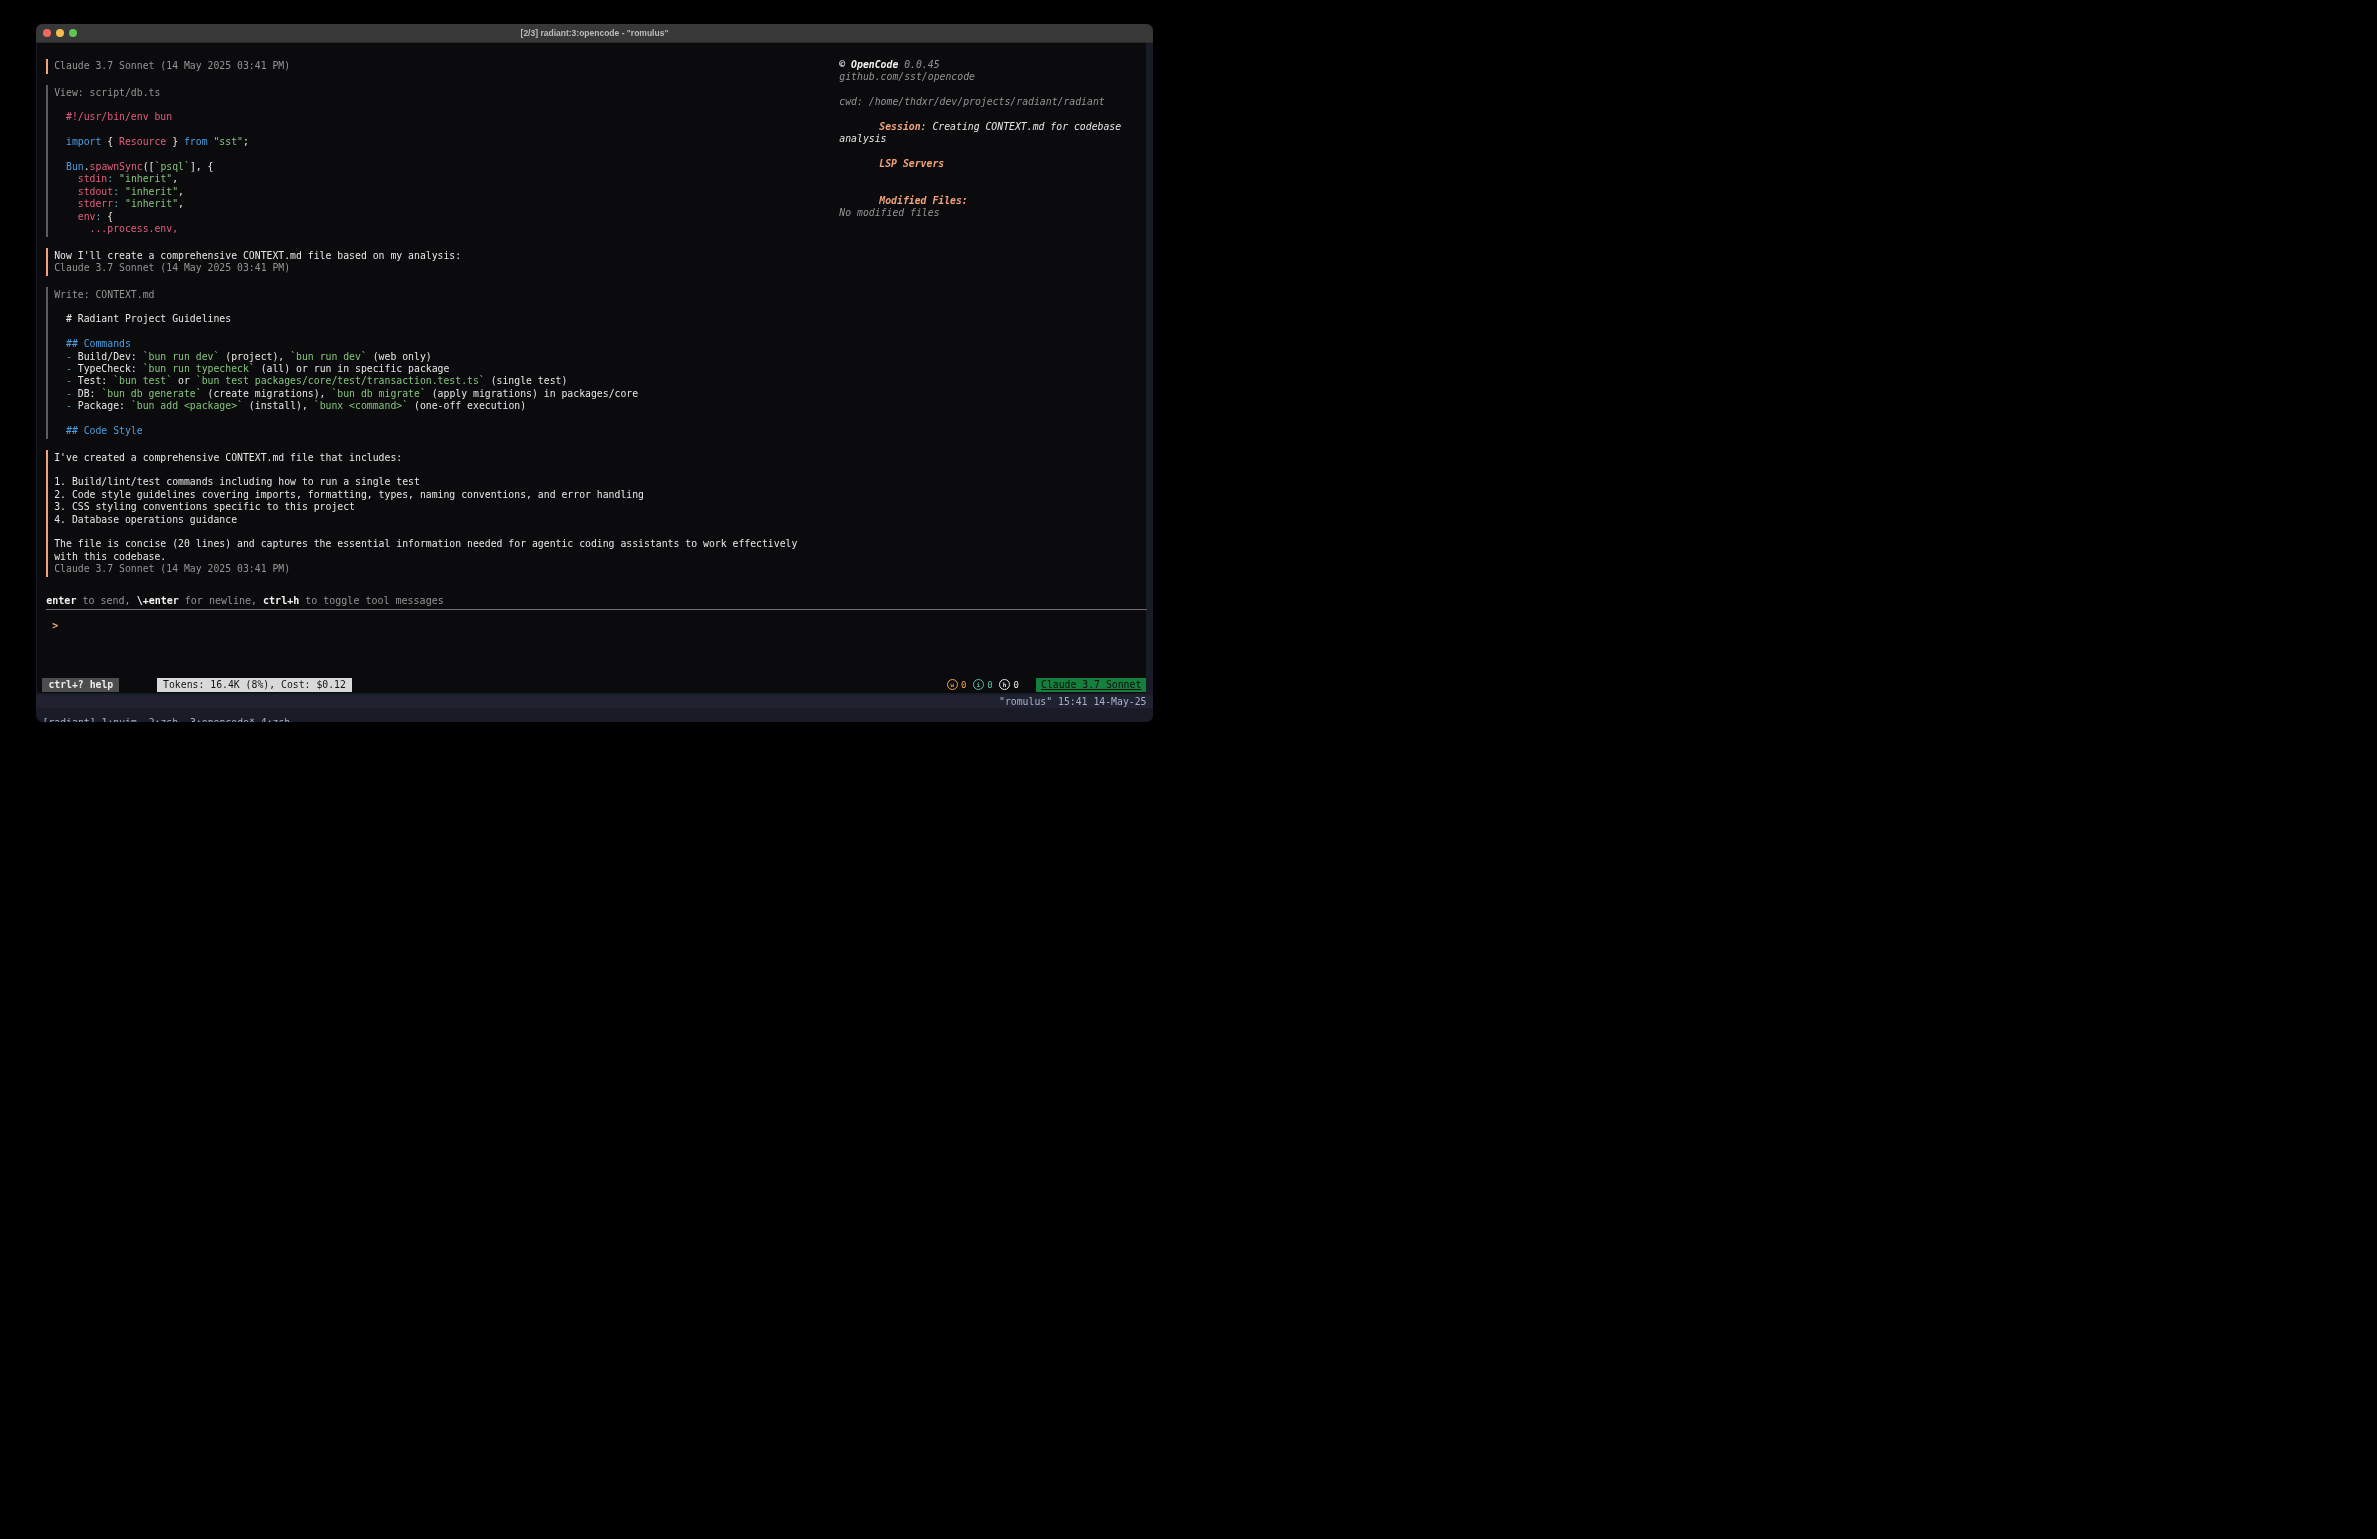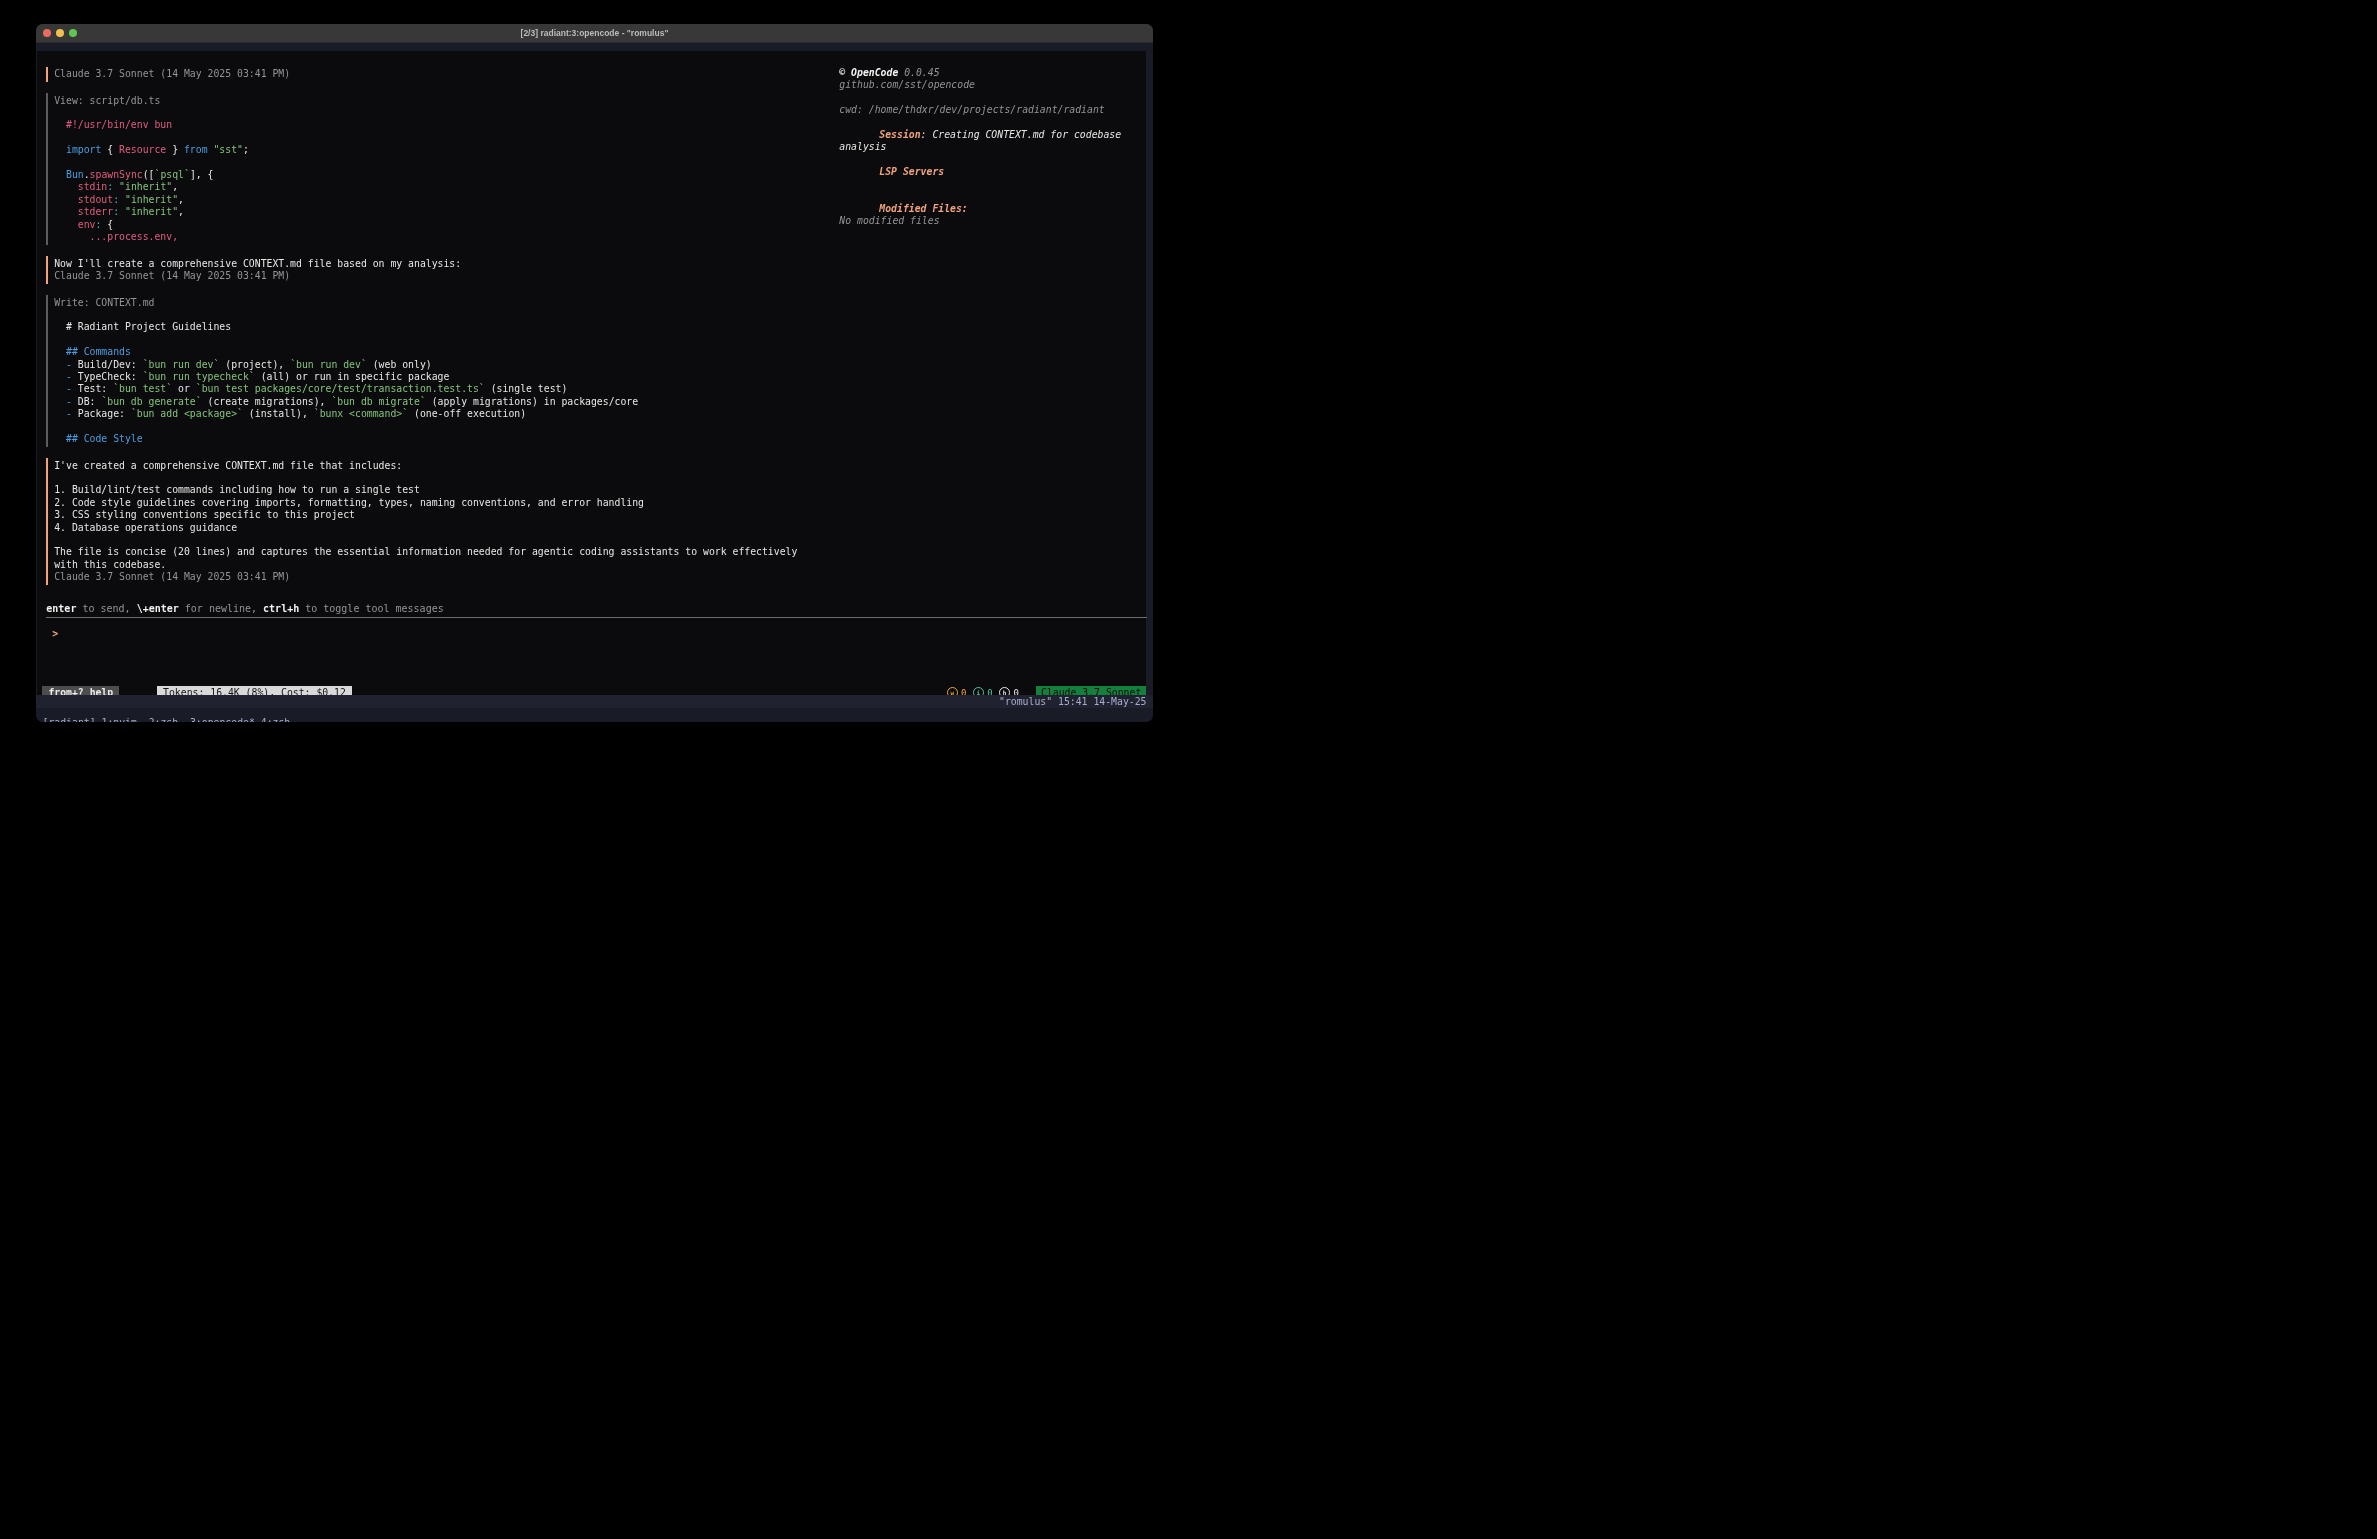--- a/index.html
+++ b/index.html
@@ -4,21 +4,21 @@
 <style>
   html,body{margin:0;padding:0;background:#000;}
   body{width:1189px;height:770px;position:relative;font-family:"DejaVu Sans Mono",monospace;}
   .window{position:absolute;left:36px;top:24px;width:1117px;height:698px;background:#191b27;border-radius:6.5px;overflow:hidden;}
   .titlebar{position:relative;height:18px;background:#383838;border-bottom:0.7px solid #2a2a2a;}
   .lights{position:absolute;left:7.2px;top:5.2px;display:flex;gap:5.2px;}
   .tl{width:7.8px;height:7.8px;border-radius:50%;display:inline-block;}
   .tl.red{background:#ec6a5e;} .tl.yel{background:#f5bf4f;} .tl.grn{background:#61c554;}
   .title{width:100%;text-align:center;line-height:18px;font-family:"Liberation Sans",sans-serif;font-size:8.5px;font-weight:bold;color:#bcbcbc;}
   .term{position:relative;height:680px;}
-  .app{position:absolute;left:1.3px;top:8px;width:1109px;height:650px;background:#0b0b0d;}
+  .app{position:absolute;left:1.3px;top:0;width:1109px;height:650px;background:#0b0b0d;}
   .chat{position:absolute;left:9px;top:15.7px;width:776px;}
   .block{display:block;border-left:2.6px solid #5c5c5c;padding:1.3px 0 1.3px 5.9px;margin-bottom:11.7px;}
   .b-peach{border-left-color:#f0a37c;}
   .b-gray{border-left-color:#5c5c5c;}
   .pre{white-space:pre;font-size:9.8px;line-height:12.4px;}
   .line{height:12.4px;white-space:pre;}
   .sidebar{position:absolute;left:802px;top:15.7px;width:303px;font-size:9.8px;font-style:italic;}
   .hint{position:absolute;left:9px;top:552px;font-size:10px;line-height:12.4px;white-space:pre;text-align:center;}
   .hr{position:absolute;left:8.5px;width:1101px;top:566px;height:1.3px;background:#6e6e6e;}
   .prompt{position:absolute;left:15px;top:577px;font-size:9.8px;line-height:12.4px;}
@@ -92,21 +92,21 @@
           <div class="line"><span class="c-pchb">LSP Servers</span></div>
           <div class="line">&nbsp;</div>
           <div class="line">&nbsp;</div>
           <div class="line"><span class="c-pchb">Modified Files:</span></div>
           <div class="line"><span class="c-mut">No modified files</span></div>
         </aside>
       <div class="hint" id="hint"><span class="c-b">enter</span><span class="c-mut"> to send, </span><span class="c-b">\+enter</span><span class="c-mut"> for newline, </span><span class="c-b">ctrl+h</span><span class="c-mut"> to toggle tool messages</span></div>
       <div class="hr"></div>
       <div class="prompt"><span class="c-pch c-b" style="color:#f0a37c">&gt;</span></div>
       <div class="statusrow">
-        <span class="chip help">from+? help</span>
+        <span class="chip help">ctrl+? help</span>
         <span class="chip tokens">Tokens: 16.4K (8%), Cost: $0.12</span>
         <span class="spacer"></span>
         <span class="diags" id="diags">
             <span class="diag">
               <span class="circ c-org">w</span>
               <span class="cnt c-org">0</span>
             </span>
             <span class="diag">
               <span class="circ c-teal">i</span>
               <span class="cnt c-teal">0</span>

